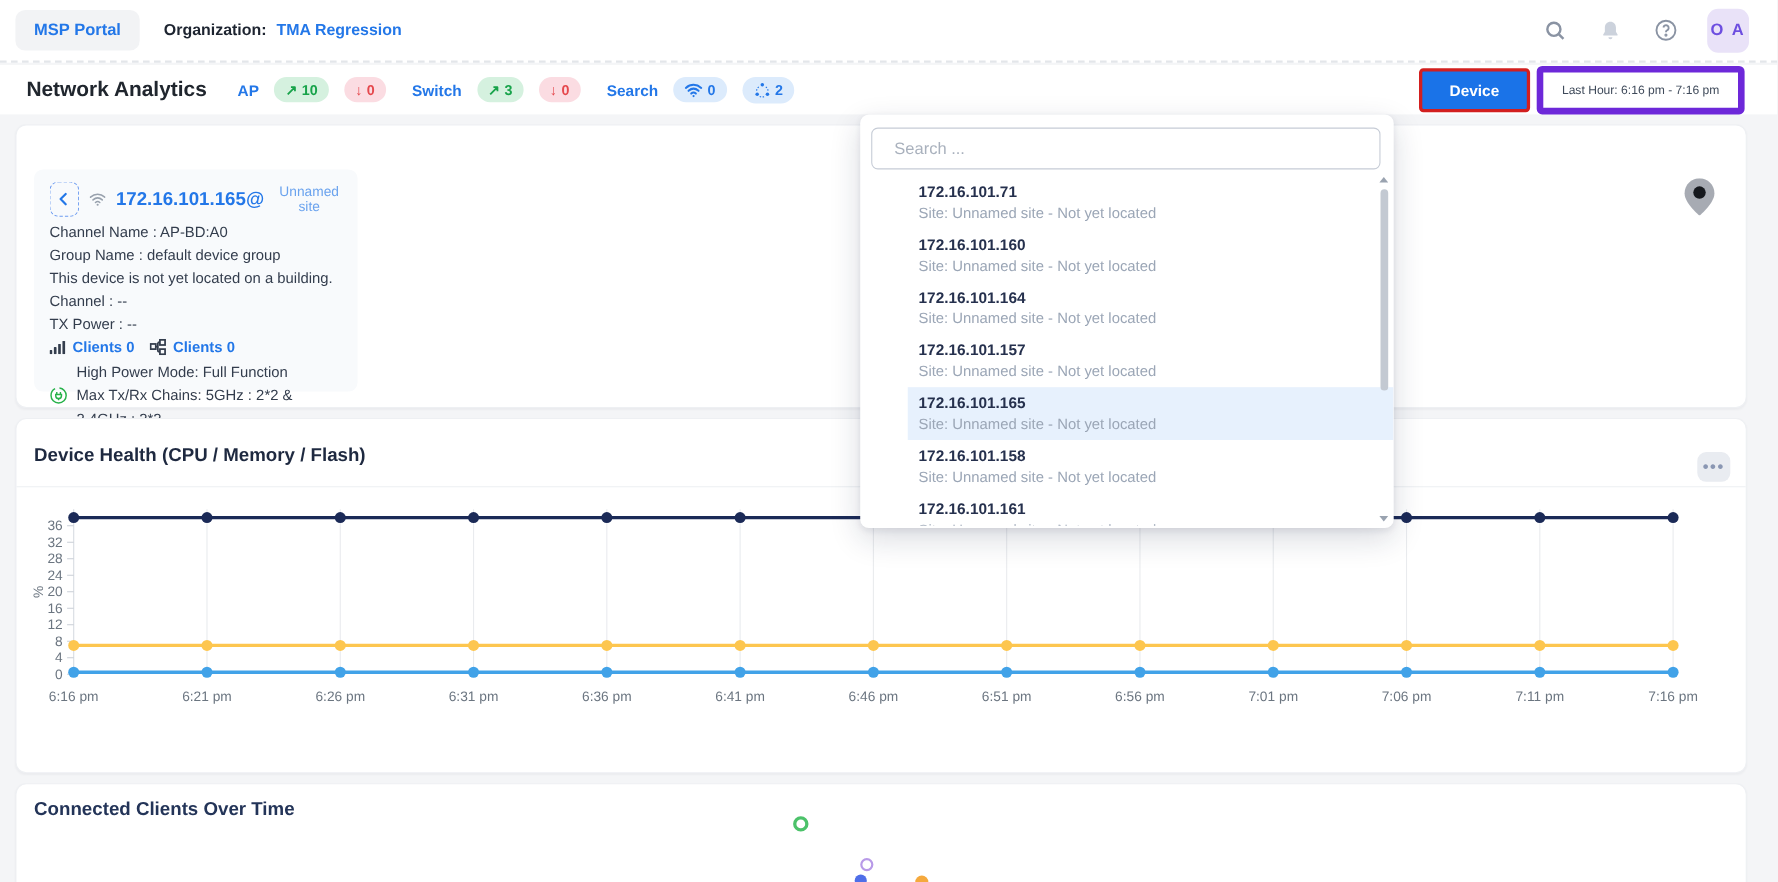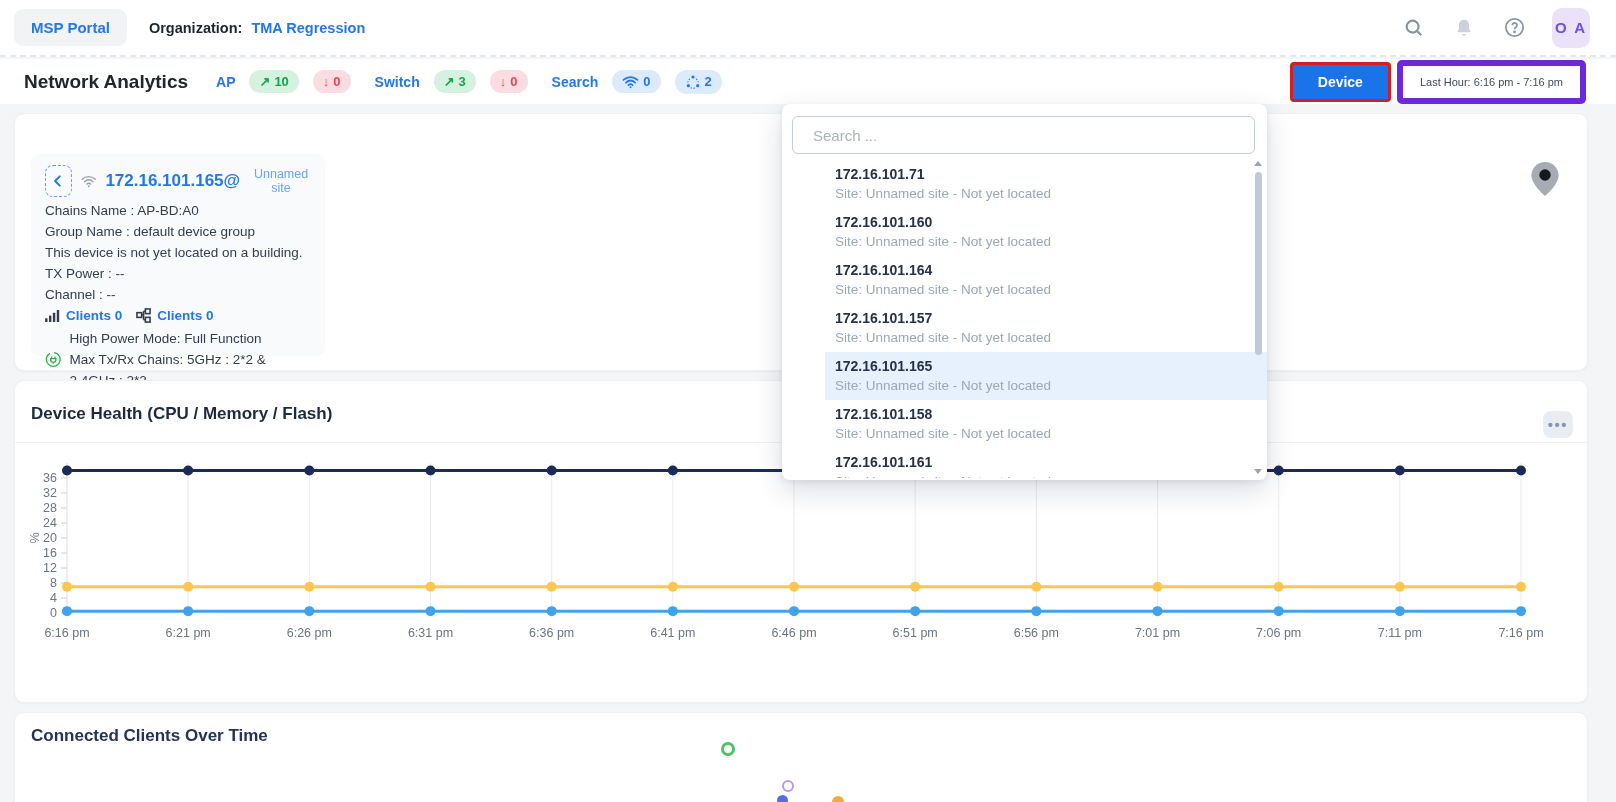--- a/index.html
+++ b/index.html
@@ -185,25 +185,25 @@
         </div>
         <svg width="20" height="17" viewBox="0 0 24 20" fill="none" stroke="#98a1ad" stroke-width="2.2" stroke-linecap="round">
           <path d="M2 6.5c6-5.3 14-5.3 20 0"></path>
             <path d="M5.5 10.3c4-3.5 9-3.5 13 0"></path>
             <path d="M9 14c1.8-1.6 4.2-1.6 6 0"></path>
           <circle cx="12" cy="17.2" r="1.5" fill="#98a1ad" stroke="none"></circle>
         </svg>
         <span class="dp-ip">172.16.101.165@</span>
         <span class="dp-site">Unnamed site</span>
       </div>
-      <div class="dp-line">Chains Name : AP-BD:A0</div>
+      <div class="dp-line">Channel Name : AP-BD:A0</div>
       <div class="dp-line">Group Name : default device group</div>
       <div class="dp-line">This device is not yet located on a building.</div>
+      <div class="dp-line">Channel : --</div>
       <div class="dp-line">TX Power : --</div>
-      <div class="dp-line">Channel : --</div>
       <div class="clients-row">
         <svg width="15" height="13" viewBox="0 0 16 14" fill="#333d4d">
           <rect x="0" y="10" width="2.6" height="4" rx="0.6"></rect>
             <rect x="4.2" y="7" width="2.6" height="7" rx="0.6"></rect>
           <rect x="8.4" y="4" width="2.6" height="10" rx="0.6"></rect>
             <rect x="12.6" y="1" width="2.6" height="13" rx="0.6"></rect>
         </svg>
         <span class="clients-link">Clients 0</span>
         <svg width="15" height="15" viewBox="0 0 16 16" fill="none" stroke="#333d4d" stroke-width="1.7" style="margin-left:8px">
           <rect x="1" y="5" width="5" height="5"></rect>

